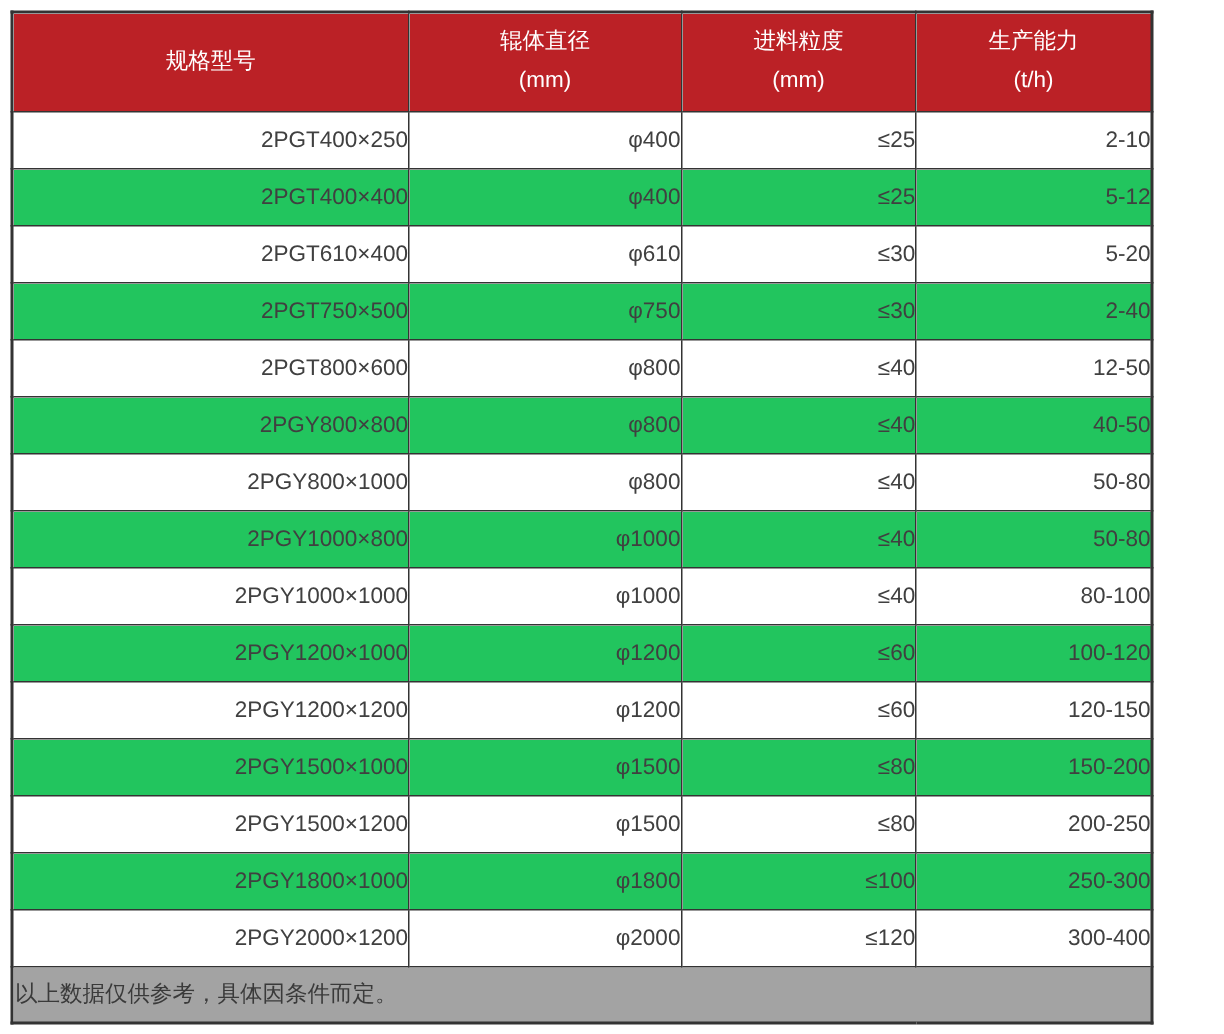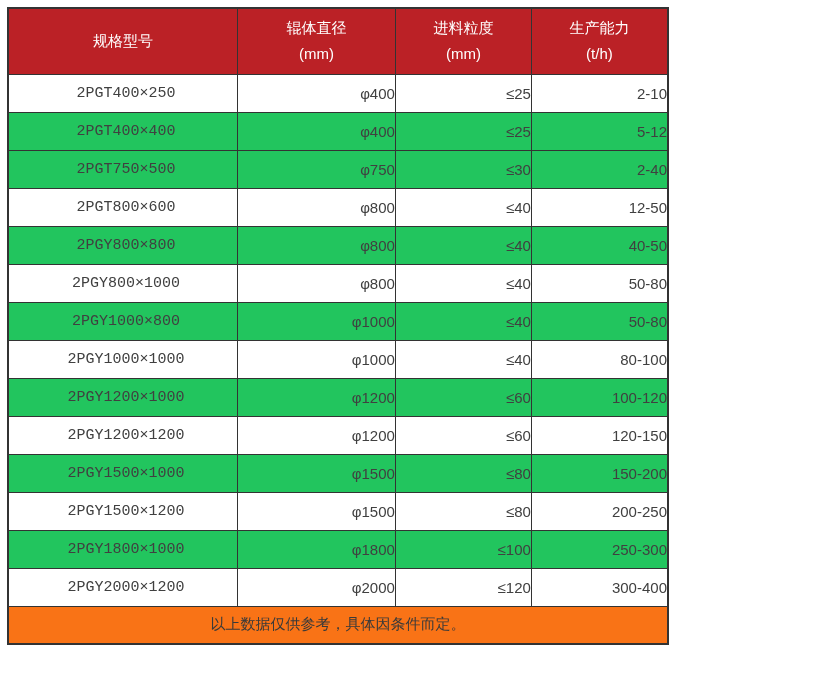--- a/index.html
+++ b/index.html
@@ -9,21 +9,21 @@
     font-family: "Liberation Sans", "DejaVu Sans", sans-serif;
   }
   .page {
     width: 816px;
     height: 689px;
     box-sizing: border-box;
     padding: 7px 7px 0 7px;
     background: #ffffff;
   }
   table.spec-table {
-    width: 662px;
+    width: 762px;
     border-collapse: collapse;
     table-layout: fixed;
     border: 2px solid #333333;
   }
   table.spec-table th,
   table.spec-table td {
     border: 1px solid #333333;
     box-sizing: border-box;
     font-size: 15px;
     overflow: hidden;
@@ -47,32 +47,30 @@
     line-height: 26px;
   }
   tbody td {
     height: 38px;
     color: #404040;
     text-align: right;
     vertical-align: middle;
     padding: 0;
   }
   tbody td.model-cell {
-    text-align: center;
+    text-align: right;
     padding-left: 6px;
-    font-family: Liberation Mono, monospace;
   }
   tr.row-alt td { background: #22c55e; }
   tr.row-plain td { background: #ffffff; }
 
   tfoot td {
     height: 38px;
-    background: #f97316;
+    background: #a3a3a3;
     color: #3a3a3a;
-    text-align: center;
     vertical-align: middle;
     font-size: 15px;
   }
 </style>
 </head>
 <body>
 
 <div class="page">
   <table class="spec-table">
     <colgroup>
@@ -106,20 +104,26 @@
         <td>φ400</td>
         <td>≤25</td>
         <td>2-10</td>
       </tr>
       <tr class="row-alt">
         <td class="model-cell">2PGT400×400</td>
         <td>φ400</td>
         <td>≤25</td>
         <td>5-12</td>
       </tr>
+      <tr class="row-plain">
+        <td class="model-cell">2PGT610×400</td>
+        <td>φ610</td>
+        <td>≤30</td>
+        <td>5-20</td>
+      </tr>
       <tr class="row-alt">
         <td class="model-cell">2PGT750×500</td>
         <td>φ750</td>
         <td>≤30</td>
         <td>2-40</td>
       </tr>
       <tr class="row-plain">
         <td class="model-cell">2PGT800×600</td>
         <td>φ800</td>
         <td>≤40</td>

